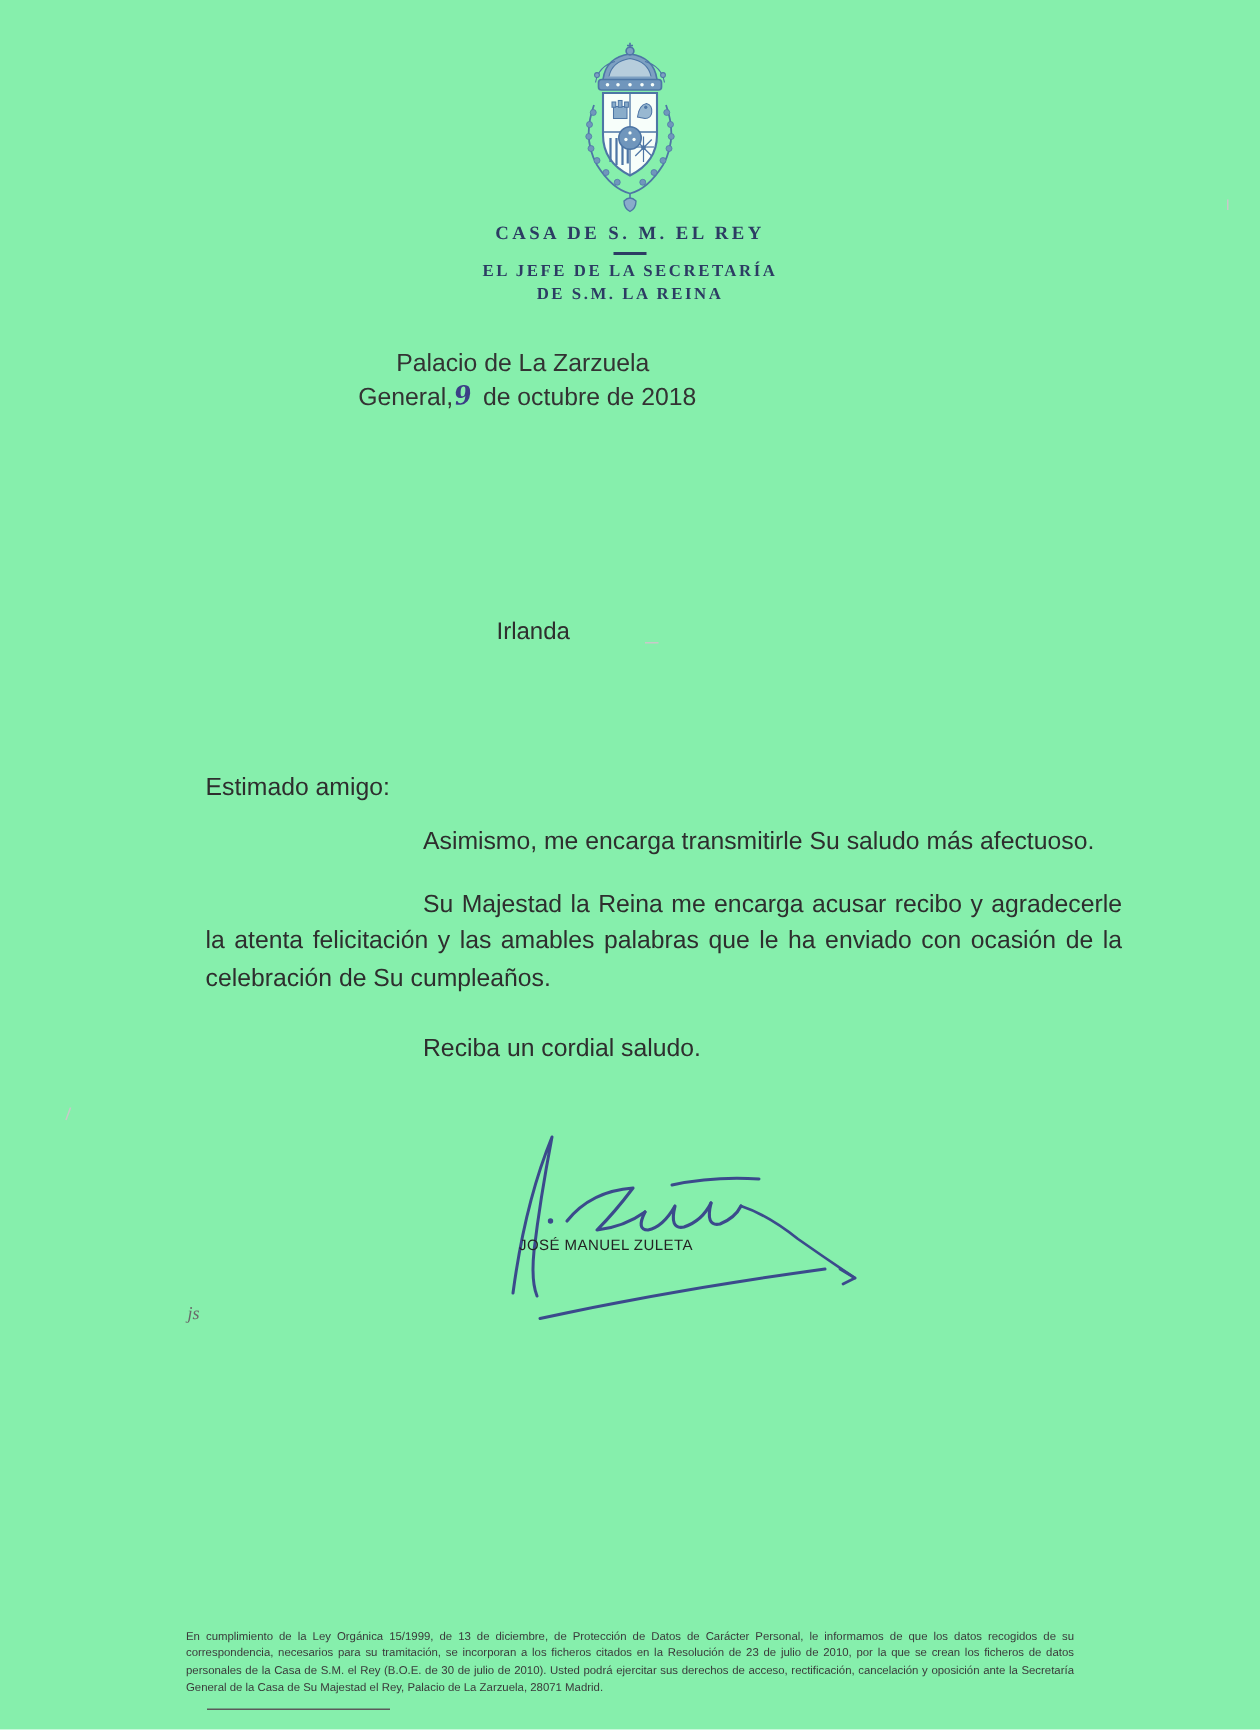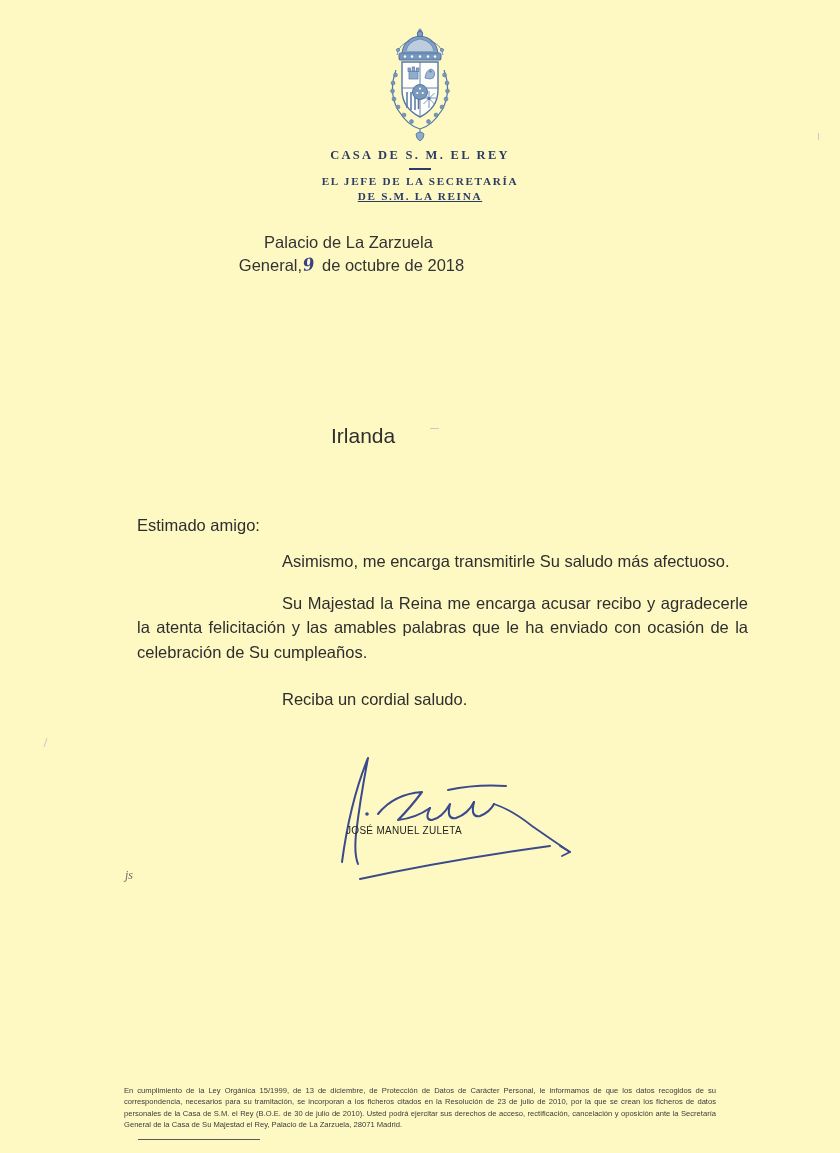--- a/index.html
+++ b/index.html
@@ -8,21 +8,21 @@
     background: #ffffff;
   }
   body {
     font-family: "Liberation Sans", sans-serif;
     -webkit-font-smoothing: antialiased;
   }
   .page {
     position: relative;
     width: 840px;
     height: 1153px;
-    background: #fef9c3;
+    background: #86efac;
     overflow: hidden;
     color: #2b2b2b;
   }
 
   
   .crest-wrap {
     position: absolute;
     top: 26px;
     left: 0;
     width: 840px;
@@ -56,21 +56,21 @@
     height: 1.6px;
     background: #2c3c63;
     margin: 5px auto 5px auto;
   }
   .lh-line2, .lh-line3 {
     font-size: 11.2px;
     letter-spacing: 1.7px;
     font-weight: 700;
     white-space: nowrap;
   }
-  .lh-line3 { margin-top: 3px; text-decoration: underline; }
+  .lh-line3 { margin-top: 3px; }
 
   
   .placedate {
     position: absolute;
     top: 231px;
     left: 0;
     width: 697px;
     text-align: center;
     font-size: 16.5px;
     color: #333333;
@@ -92,23 +92,23 @@
   .addressee {
     position: absolute;
     top: 323px;
     left: 331px;
     font-size: 16.5px;
     line-height: 24px;
     color: #2e2e2e;
   }
   .country {
     position: absolute;
-    top: 424px;
+    top: 413px;
     left: 331px;
-    font-size: 21px;
+    font-size: 16px;
     color: #2e2e2e;
   }
 
   
   .salutation {
     position: absolute;
     top: 516px;
     left: 137px;
     font-size: 16.5px;
     color: #2e2e2e;

